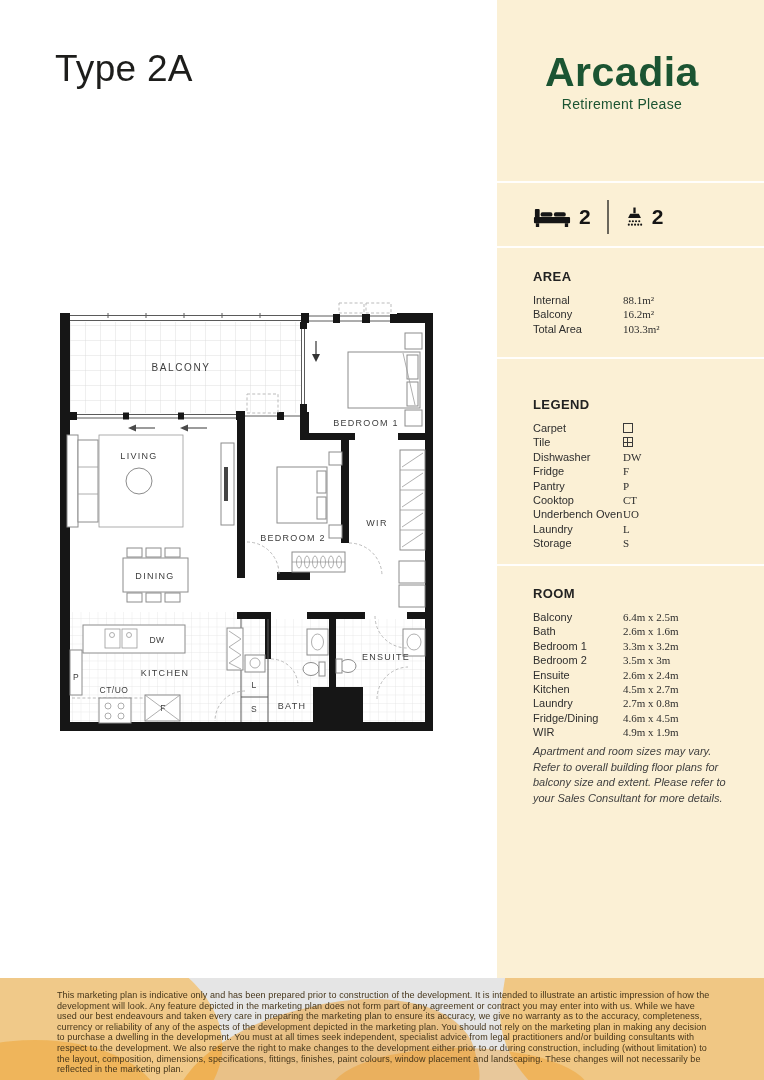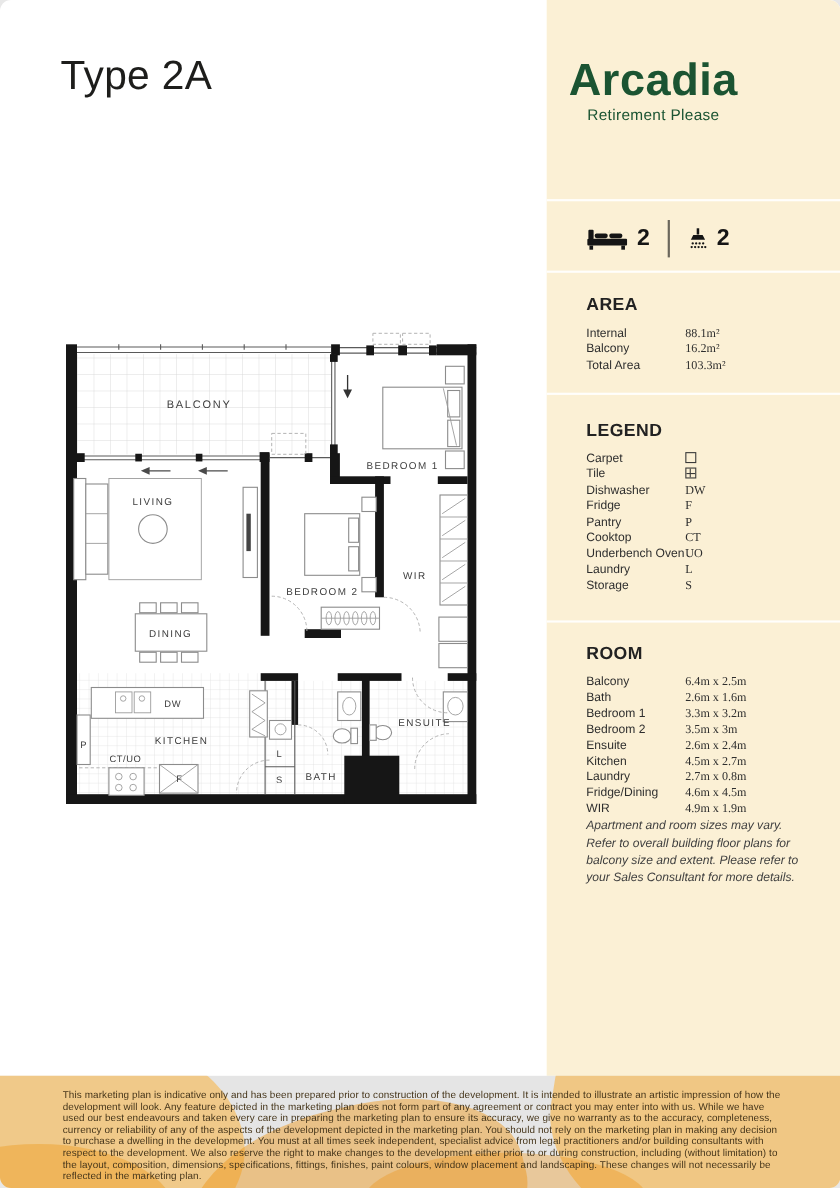--- a/index.html
+++ b/index.html
@@ -1,39 +1,39 @@
 <!DOCTYPE html>
 <html><head>
 <meta charset="utf-8">
 <style>
   * { margin:0; padding:0; box-sizing:border-box; }
   html,body { background:#e8e8e8; }
   .page {
     position:relative; width:764px; height:1080px; background:#ffffff;
-    font-family:"Liberation Sans", sans-serif; overflow:hidden; margin:0 auto;border-radius:10px;
+    font-family:"Liberation Sans", sans-serif; overflow:hidden; margin:0 auto;
   }
   
   .header { position:absolute; left:55px; top:48px; color:#1d1d1b; }
   .header h1 { font-size:37px; font-weight:500; letter-spacing:.3px; }
   .header .subtitle { font-size:22px; font-weight:400; margin-top:7px; letter-spacing:.2px; }
 
   
   .sidebar { position:absolute; left:497px; top:0; width:267px; height:978px; background:#FBF0D5; }
   .sb-divider { position:absolute; left:0; width:267px; height:2px; background:rgba(255,255,255,.92); }
-  .sb-logo { position:absolute; left:20px; top:50px; text-align:center; color:#1B5432; }
+  .sb-logo { position:absolute; left:48px; top:50px; text-align:center; color:#1B5432; }
   .sb-logo .wordmark { font-size:41px; font-weight:700; letter-spacing:.5px; line-height:1.1; }
   .sb-logo .tagline { font-size:14px; font-weight:500; letter-spacing:.3px; margin-top:1px; }
 
   .sb-stats { position:absolute; left:36px; top:192px; height:50px; display:flex; align-items:center; }
   .sb-stats svg { display:block; fill:#151515; }
   .stat-num { font-size:21px; font-weight:700; color:#151515; margin-left:8px; }
   .stat-vdiv { width:2px; height:34px; background:#6b675c; margin:0 16px; }
 
   .sb-section { position:absolute; left:36px; right:26px; color:#2e2e2e; }
-  .sb-heading { font-size:16px; font-weight:700; color:#222; letter-spacing:.4px; margin-bottom:9px; }
+  .sb-heading { font-size:13px; font-weight:700; color:#222; letter-spacing:.4px; margin-bottom:9px; }
   .sb-row { display:flex; font-size:11px; line-height:14.4px;align-items:center; }
   .sb-row .lbl { width:90px; flex:none; }
   .sb-row .val { flex:1;font-family:Liberation Serif, serif; }
   .swatch { display:inline-block; width:10px; height:10px; border:1.3px solid #3a3a3a; vertical-align:-1px; }
   .swatch.tile {
     background:
       linear-gradient(#3a3a3a,#3a3a3a) center/1.3px 100% no-repeat,
       linear-gradient(#3a3a3a,#3a3a3a) center/100% 1.3px no-repeat;
   }
   .sb-note { position:absolute; left:36px; top:744px; width:206px; font-size:11px; font-style:italic;
@@ -334,21 +334,21 @@
         <span class="val">16.2m²</span>
       </div>
       <div class="sb-row">
         <span class="lbl">Total Area</span>
         <span class="val">103.3m²</span>
       </div>
     </div>
 
     <div class="sb-divider" style="top:357px"></div>
 
-    <div class="sb-section" style="top:383px">
+    <div class="sb-section" style="top:397px">
       <div class="sb-heading">LEGEND</div>
       <div class="sb-row">
         <span class="lbl">Carpet</span>
         <span class="val"><span class="swatch"></span></span>
       </div>
       <div class="sb-row">
         <span class="lbl">Tile</span>
         <span class="val"><span class="swatch tile"></span></span>
       </div>
       <div class="sb-row">

